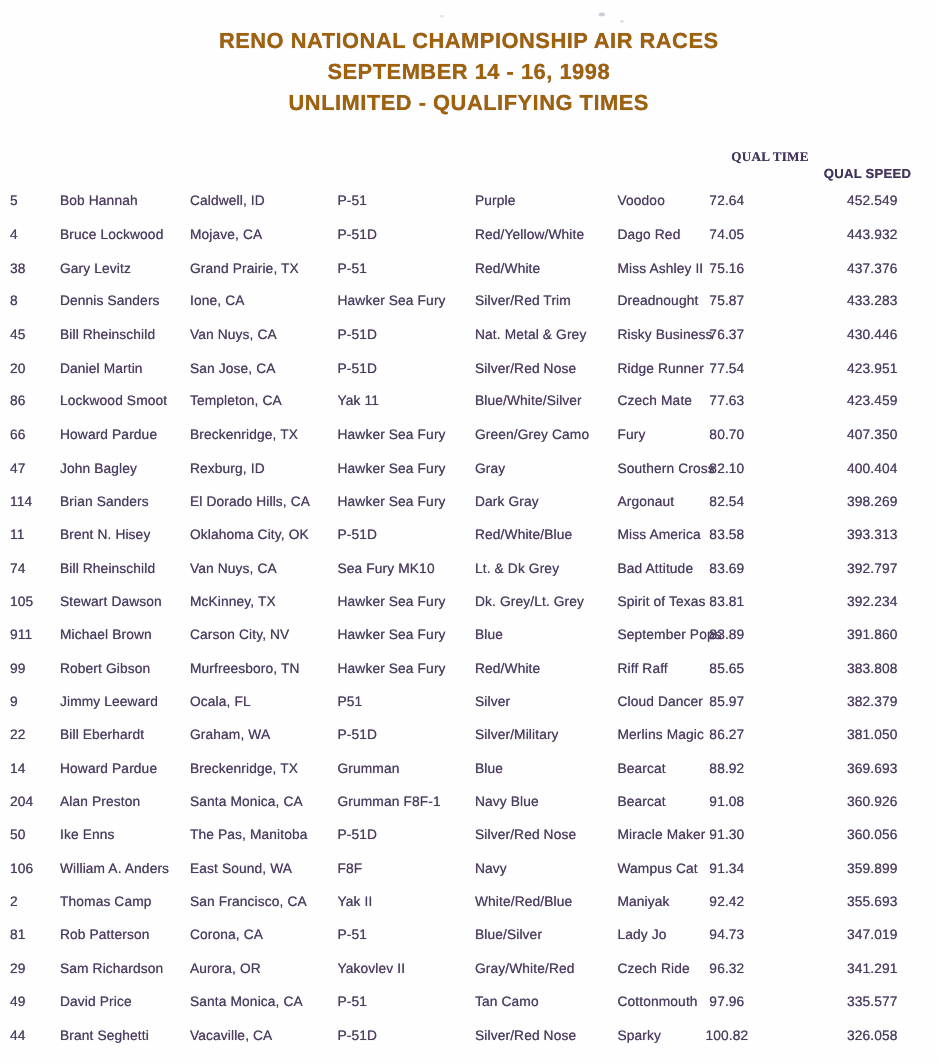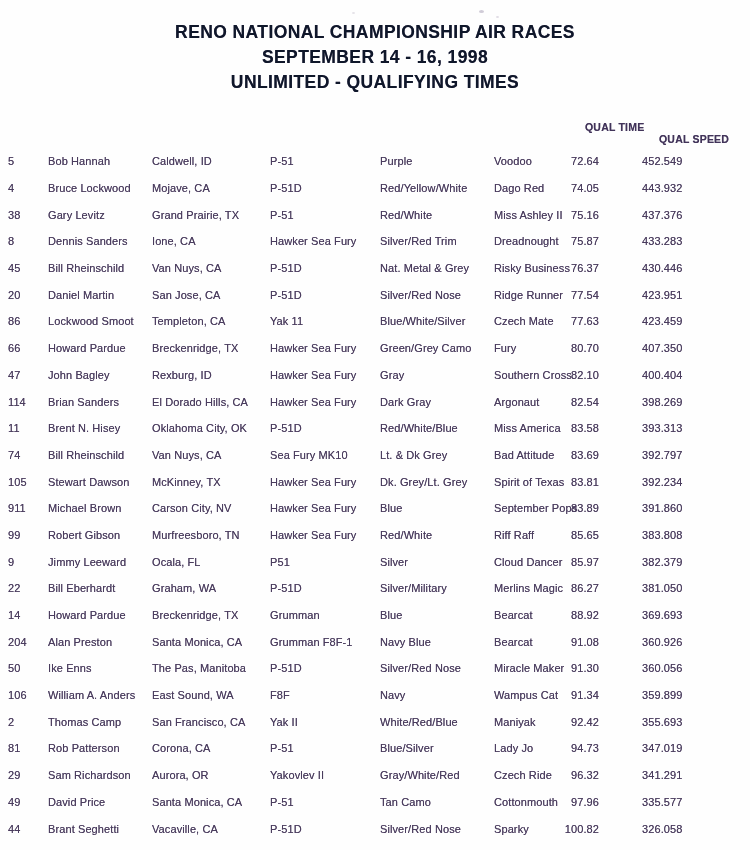--- a/index.html
+++ b/index.html
@@ -30,37 +30,37 @@
   .title-block {
     position: absolute;
     top: 20px;
     left: 0;
     width: 100%;
     text-align: center;
     font-weight: bold;
     font-size: 17.5px;
     line-height: 25px;
     letter-spacing: 0.4px;
-    color: #0f172a;
+    color: #a16207;
     text-shadow: 0 0 0.6px rgba(66, 52, 90, 0.75);
   }
 
   .col-headers {
     position: absolute;
     top: 121px;
     left: 0;
     width: 750px;
     height: 14px;
     font-weight: bold;
     font-size: 10.5px;
     letter-spacing: 0.2px;
     color: #42345a;
     text-shadow: 0 0 0.5px rgba(66, 52, 90, 0.7);
   }
-  .h-time  { position: absolute; left: 585px; top: 0; }
+  .h-time  { position: absolute; left: 585px; top: 0; font-family: Liberation Serif, serif; }
   .h-speed { position: absolute; left: 659px; top: 12px; }
 
   .rows {
     position: absolute;
     top: 148px;
     left: 0;
     width: 750px;
   }
   .row {
     position: relative;
@@ -75,22 +75,22 @@
     letter-spacing: 0.1px;
     color: #4a3c5e;
     text-shadow: 0 0 0.55px rgba(74, 60, 94, 0.8);
   }
   .c.num    { left: 8px; }
   .c.pilot  { left: 48px; }
   .c.loc    { left: 152px; }
   .c.ac     { left: 270px; }
   .c.colors { left: 380px; }
   .c.rname  { left: 494px; text-align: right; }
-  .c.time   { left: 524px; width: 75px; text-align: right; }
-  .c.speed  { left: 642px; width: 76px; }
+  .c.time   { left: 544px; width: 75px; text-align: center; }
+  .c.speed  { left: 642px; width: 76px; text-align: right; }
 </style>
 </head>
 <body>
 
 <div class="page">
 
   <div class="speck speck1"></div>
   <div class="speck speck2"></div>
   <div class="speck speck3"></div>
 

